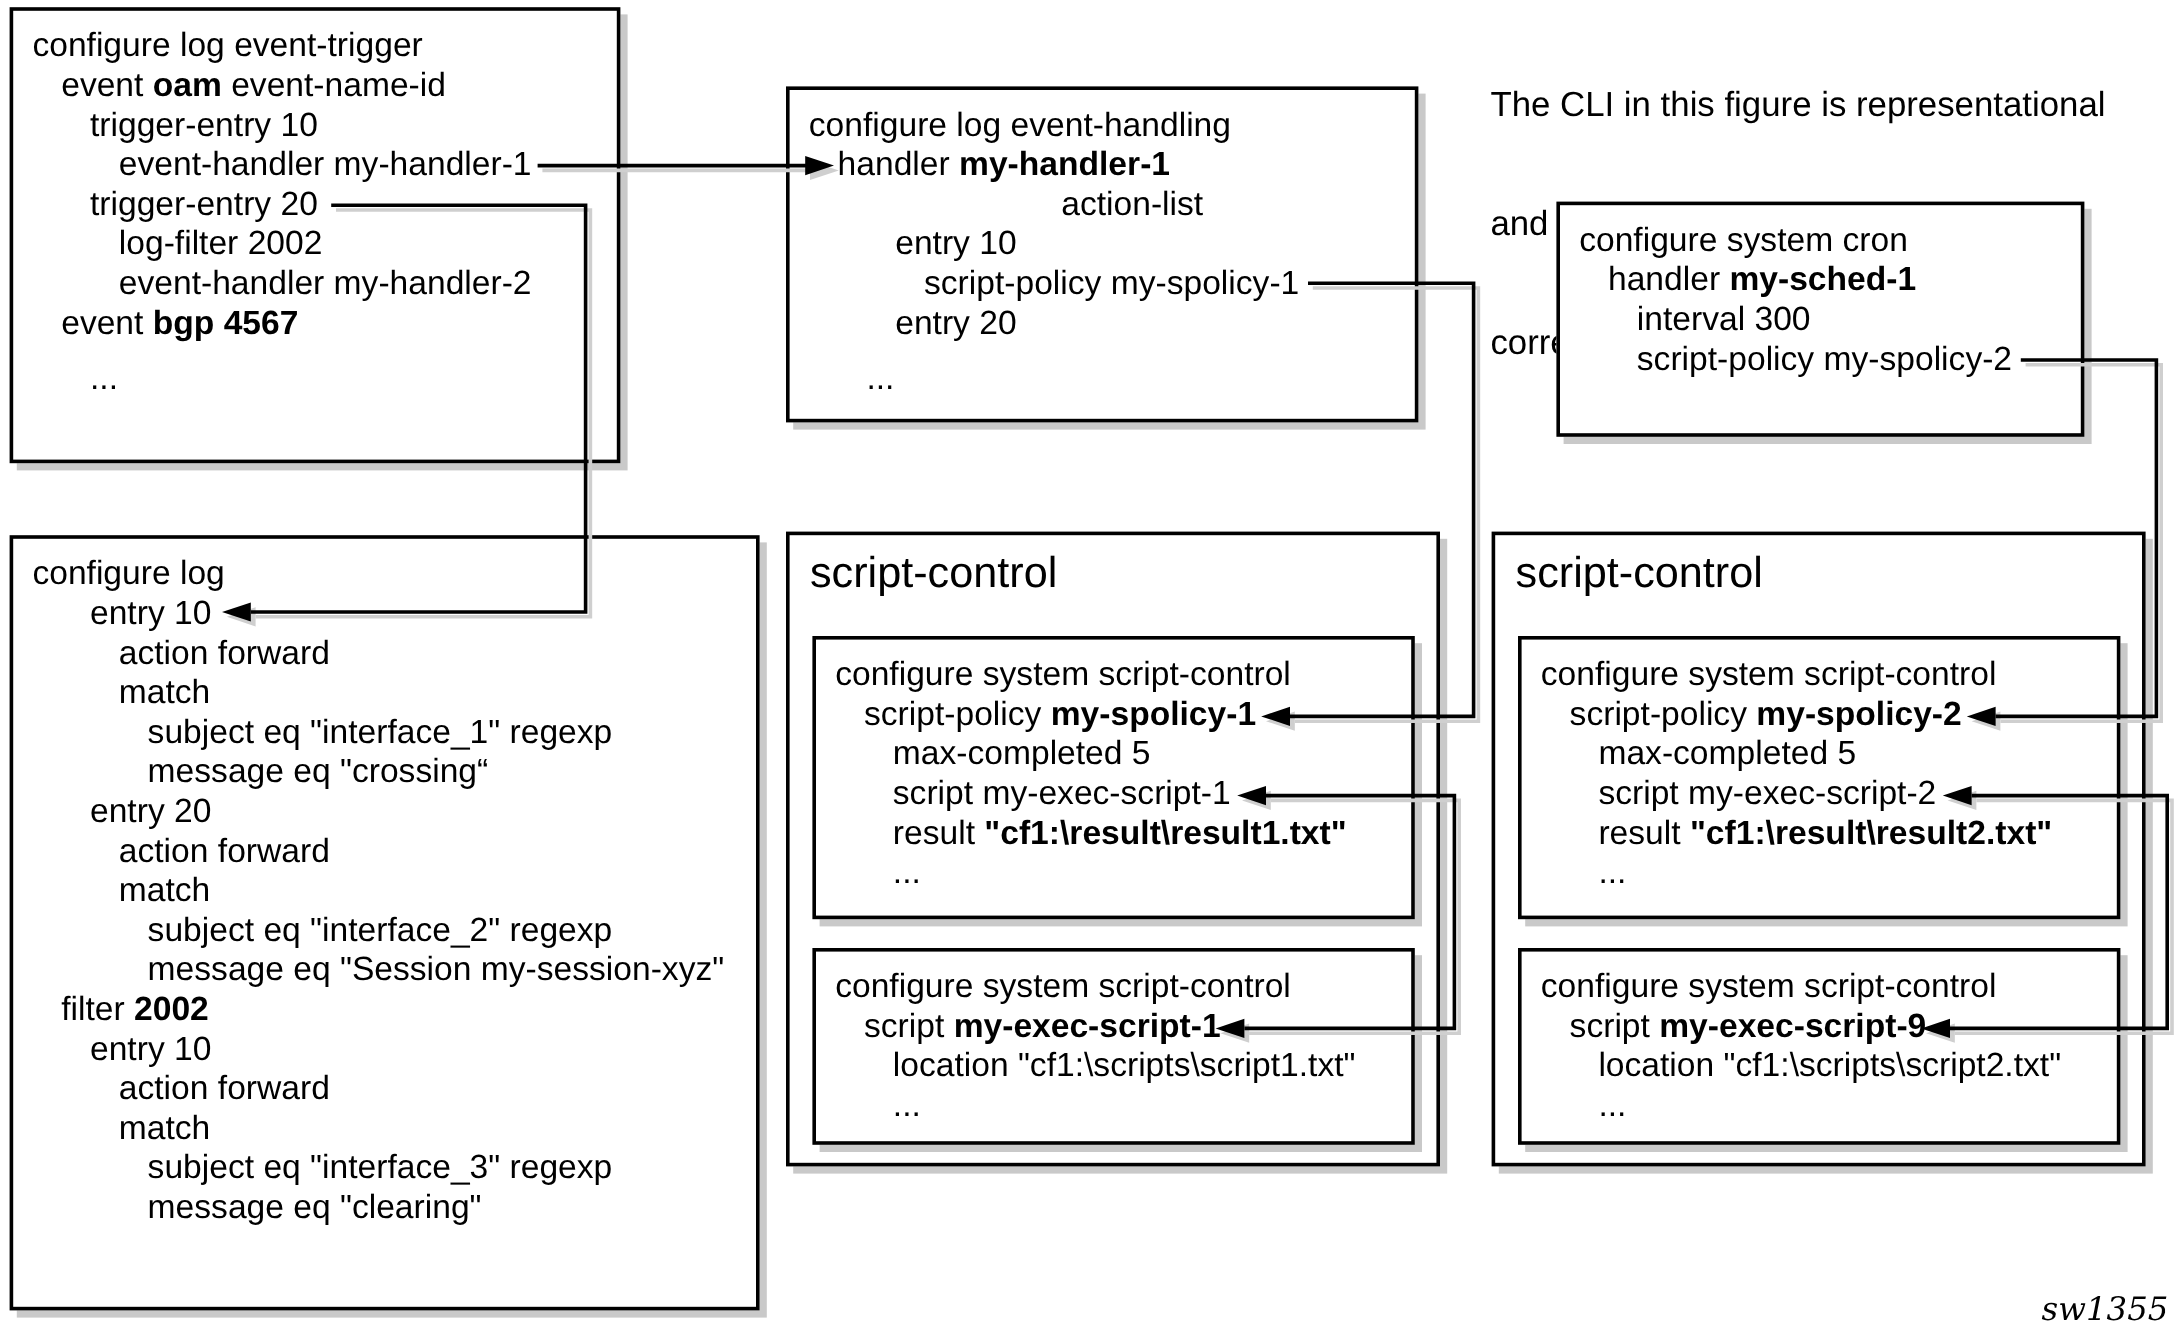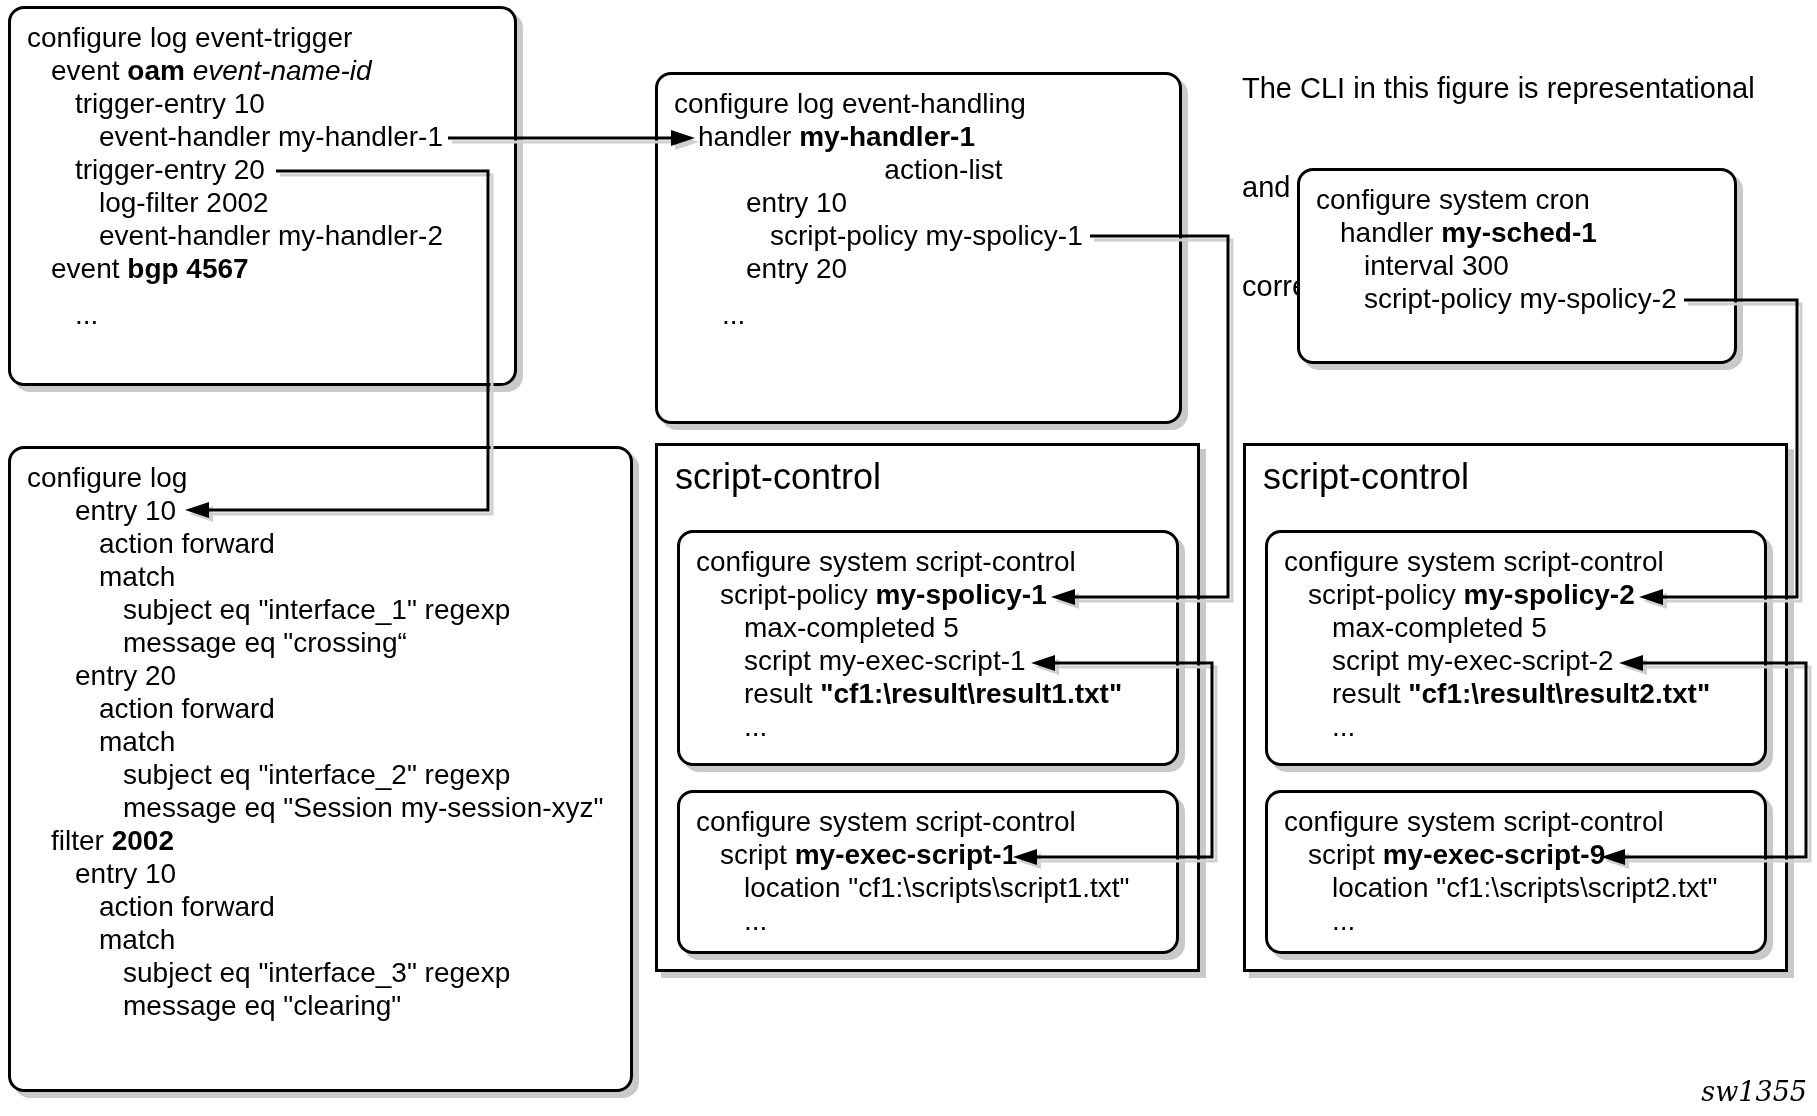--- a/index.html
+++ b/index.html
@@ -4,21 +4,21 @@
 <style>
   html,body{margin:0;padding:0;background:#ffffff;}
   #canvas{
     position:relative;width:1817px;height:1116px;background:#ffffff;overflow:hidden;
     font-family:"Liberation Sans",sans-serif;color:#000;
   }
   .box{
     position:absolute;background:#ffffff;border:3px solid #000;
     box-shadow:6px 6px 0 0 #c9c9c9;box-sizing:border-box;
   }
-  .cli{padding:12px 14px 0 16px;font-size:28px;border-radius:16px;}
+  .cli{padding:12px 14px 0 16px;font-size:28px;}
   .cli-line{height:33px;line-height:33px;white-space:pre;}
   .cli-line.gap{margin-top:13px;}
   .outer-label{
     font-size:36px;line-height:33px;margin:14px 0 0 17px;white-space:pre;
   }
   .note{
     position:absolute;left:1242px;top:6px;width:570px;
     font-size:29px;line-height:33px;white-space:pre;
   }
   .watermark{
@@ -32,31 +32,31 @@
   .head{fill:#000;stroke:none;}
   .head-shadow{fill:#cfcfcf;stroke:none;}
 </style>
 </head>
 <body>
 
 <div id="canvas">
 
   <div class="box cli" style="left:8px;top:6px;width:509px;height:380px;">
       <div class="cli-line" style="padding-left: 0px;"><span>configure log event-trigger</span></div>
-      <div class="cli-line" style="padding-left: 24px;"><span>event </span><span style="font-weight: bold;">oam</span><span> </span><span style="font-style: italic;">event-name-id</span></div>
+      <div class="cli-line" style="padding-left: 24px;"><span>event </span><span style="font-weight: bold;">oam</span><span> </span><span style="">event-name-id</span></div>
       <div class="cli-line" style="padding-left: 48px;"><span>trigger-entry 10</span></div>
       <div class="cli-line" style="padding-left: 72px;"><span>event-handler my-handler-1</span></div>
       <div class="cli-line" style="padding-left: 48px;"><span>trigger-entry 20</span></div>
       <div class="cli-line" style="padding-left: 72px;"><span>log-filter 2002</span></div>
       <div class="cli-line" style="padding-left: 72px;"><span>event-handler my-handler-2</span></div>
       <div class="cli-line" style="padding-left: 24px;"><span>event </span><span style="font-weight: bold;">bgp 4567</span></div>
       <div class="cli-line gap" style="padding-left: 48px;"><span>...</span></div>
     </div>
 
-  <div class="box cli" style="left:655px;top:72px;width:527px;height:352px;">
+  <div class="box cli" style="left:655px;top:72px;width:527px;height:280px;">
       <div class="cli-line" style="padding-left: 0px;"><span>configure log event-handling</span></div>
       <div class="cli-line" style="padding-left: 24px;"><span>handler </span><span style="font-weight: bold;">my-handler-1</span></div>
       <div class="cli-line" style="padding-left: 48px; text-align: center;"><span>action-list</span></div>
       <div class="cli-line" style="padding-left: 72px;"><span>entry 10</span></div>
       <div class="cli-line" style="padding-left: 96px;"><span>script-policy my-spolicy-1</span></div>
       <div class="cli-line" style="padding-left: 72px;"><span>entry 20</span></div>
       <div class="cli-line gap" style="padding-left: 48px;"><span>...</span></div>
     </div>
 
   <div class="note">

